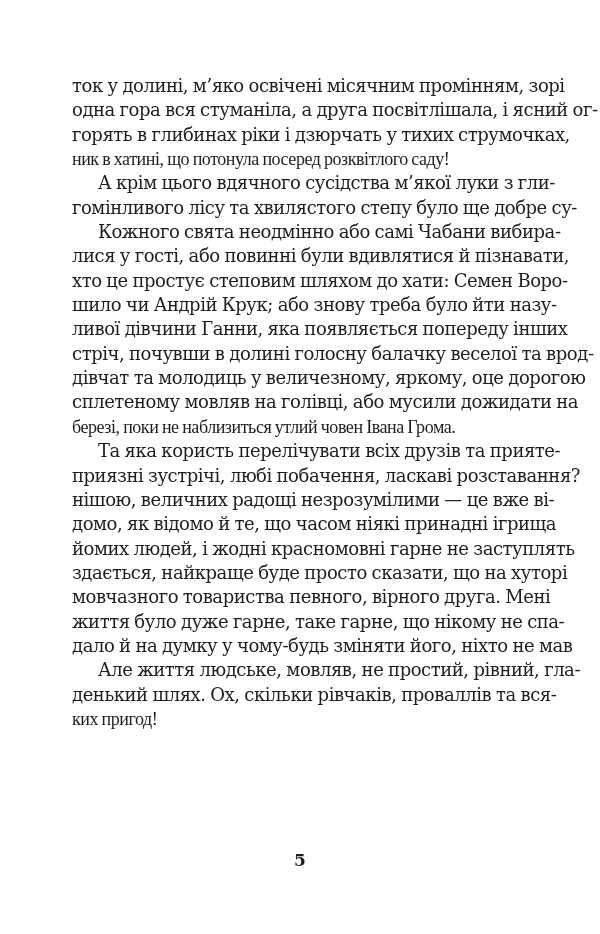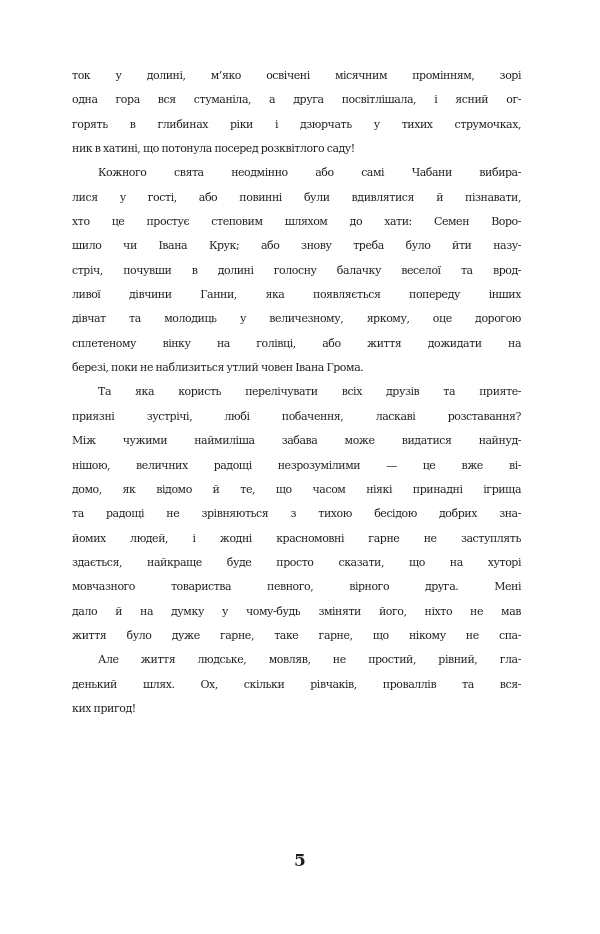--- a/index.html
+++ b/index.html
@@ -9,39 +9,40 @@
   }
   body {
     width: 600px;
     height: 934px;
     position: relative;
     overflow: hidden;
   }
   .page {
     position: absolute;
     left: 72px;
-    top: 64px;
+    top: 74px;
     width: 449px;
     font-family: "DejaVu Serif", "Liberation Serif", serif;
-    font-size: 11px;
+    font-size: 18px;
     line-height: 24.35px;
     color: #1e1e1e;
     text-align: justify;
   }
   .line {
     display: block;
     white-space: nowrap;
     text-align: justify;
     text-align-last: justify;
     height: 24.35px;
     letter-spacing: -0.45px;
     word-spacing: -0.5px;
   }
   .line.last {
     text-align-last: left;
+    font-family: Liberation Serif, serif;
   }
   .line.indent {
     padding-left: 26px;
   }
   .page-number {
     position: absolute;
     left: 0;
     width: 600px;
     top: 850px;
     text-align: center;
@@ -57,46 +58,46 @@
 <div class="page">
 
   <div>
     <span class="line">ток у долині, м’яко освічені місячним промінням, зорі</span>
     <span class="line">одна гора вся стуманіла, а друга посвітлішала, і ясний ог-</span>
     <span class="line">горять в глибинах ріки і дзюрчать у тихих струмочках,</span>
     <span class="line last">ник в хатині, що потонула посеред розквітлого саду!</span>
   </div>
 
   <div>
+    <span class="line indent">А крім цього вдячного сусідства м’якої луки з гли-</span>
+    <span class="line">гомінливого лісу та хвилястого степу було ще добре су-</span>
   </div>
 
   <div>
     <span class="line indent">Кожного свята неодмінно або самі Чабани вибира-</span>
     <span class="line">лися у гості, або повинні були вдивлятися й пізнавати,</span>
     <span class="line">хто це простує степовим шляхом до хати: Семен Воро-</span>
-    <span class="line">шило чи Івана Крук; або знову треба було йти назу-</span>
+    <span class="line">шило чи Андрій Крук; або знову треба було йти назу-</span>
+    <span class="line">ливої дівчини Ганни, яка появляється попереду інших</span>
     <span class="line">стріч, почувши в долині голосну балачку веселої та врод-</span>
-    <span class="line">ливої дівчини Ганни, яка появляється попереду інших</span>
     <span class="line">дівчат та молодиць у величезному, яркому, оце дорогою</span>
-    <span class="line">сплетеному вінку на голівці, або життя дожидати на</span>
+    <span class="line">сплетеному мовляв на голівці, або мусили дожидати на</span>
     <span class="line last">березі, поки не наблизиться утлий човен Івана Грома.</span>
   </div>
 
   <div>
     <span class="line indent">Та яка користь перелічувати всіх друзів та прияте-</span>
     <span class="line">приязні зустрічі, любі побачення, ласкаві розставання?</span>
-    <span class="line">Між чужими наймиліша забава може видатися найнуд-</span>
     <span class="line">нішою, величних радощі незрозумілими — це вже ві-</span>
     <span class="line">домо, як відомо й те, що часом ніякі принадні ігрища</span>
-    <span class="line">та радощі не зрівняються з тихою бесідою добрих зна-</span>
     <span class="line">йомих людей, і жодні красномовні гарне не заступлять</span>
     <span class="line">здається, найкраще буде просто сказати, що на хуторі</span>
     <span class="line">мовчазного товариства певного, вірного друга. Мені</span>
+    <span class="line">життя було дуже гарне, таке гарне, що нікому не спа-</span>
     <span class="line">дало й на думку у чому-будь зміняти його, ніхто не мав</span>
-    <span class="line">життя було дуже гарне, таке гарне, що нікому не спа-</span>
   </div>
 
   <div>
     <span class="line indent">Але життя людське, мовляв, не простий, рівний, гла-</span>
     <span class="line">денький шлях. Ох, скільки рівчаків, проваллів та вся-</span>
     <span class="line last">ких пригод!</span>
   </div>
 </div>
 
 <div class="page-number">5</div>

